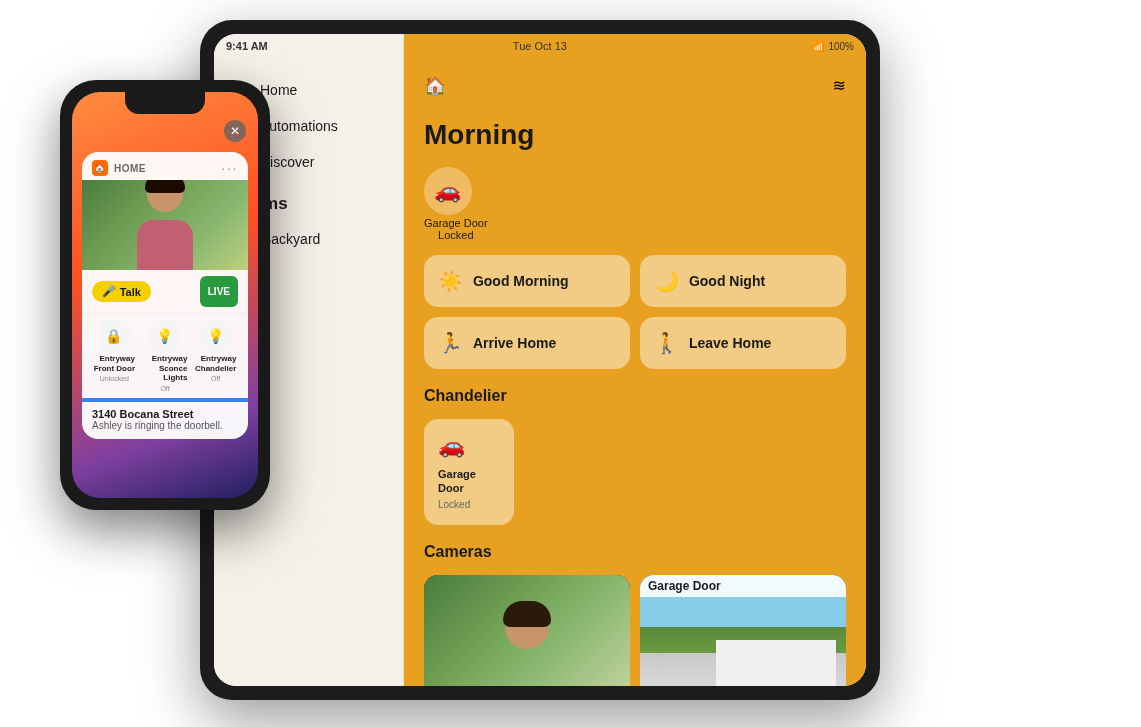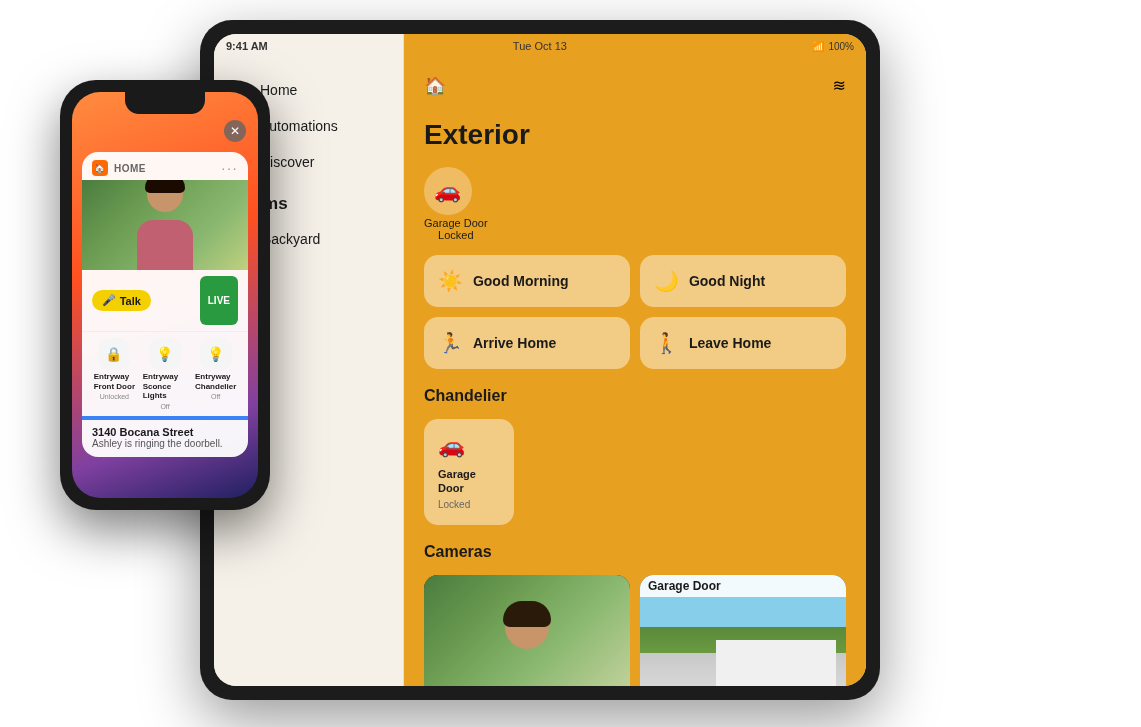--- a/index.html
+++ b/index.html
@@ -517,21 +517,21 @@
       gap: 4px;
       font-size: 11px;
       font-weight: 700;
       color: #1a1a1a;
       cursor: pointer;
     }
 
     .live-badge {
       background: #2a9a40;
       border-radius: 6px;
-      padding: 19px 8px;
+      padding: 10px 8px;
       font-size: 10px;
       font-weight: 700;
       color: white;
     }
 
     
     .device-row {
       display: flex;
       gap: 6px;
       padding: 6px 10px;
@@ -554,21 +554,21 @@
       display: flex;
       align-items: center;
       justify-content: center;
       font-size: 14px;
     }
 
     .device-name {
       font-size: 8px;
       font-weight: 600;
       color: #1a1a1a;
-      text-align: left;
+      text-align: right;
       line-height: 1.2;
     }
 
     .device-status {
       font-size: 7px;
       color: #888;
       text-align: center;
     }
 
     
@@ -738,21 +738,21 @@
         </div>
 
         <div class="ipad-main">
 
           <div class="ipad-toolbar">
             <span class="toolbar-home-icon">🏠</span>
             <span class="toolbar-plus">＋</span>
             <span class="toolbar-right">≋</span>
           </div>
 
-          <div class="ipad-page-title">Exterior</div>
+          <div class="ipad-page-title">Morning</div>
 
           <div class="garage-top">
             <div class="garage-circle">🚗</div>
             <div class="garage-label">Garage Door<br>Locked</div>
           </div>
 
           <div class="scenes-grid">
             <div class="scene-card">
               <span class="scene-icon">☀️</span>
               <span class="scene-name">Good Morning</span>

